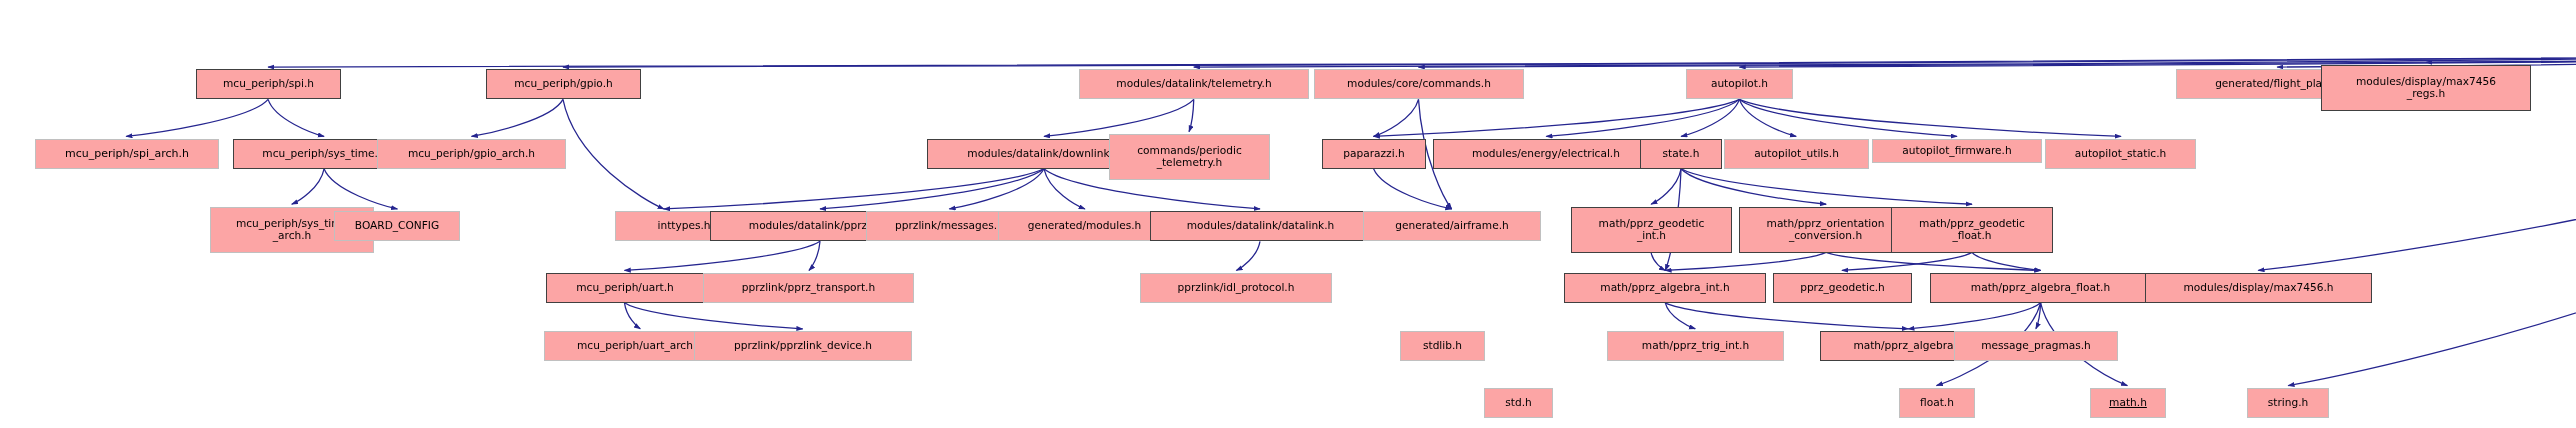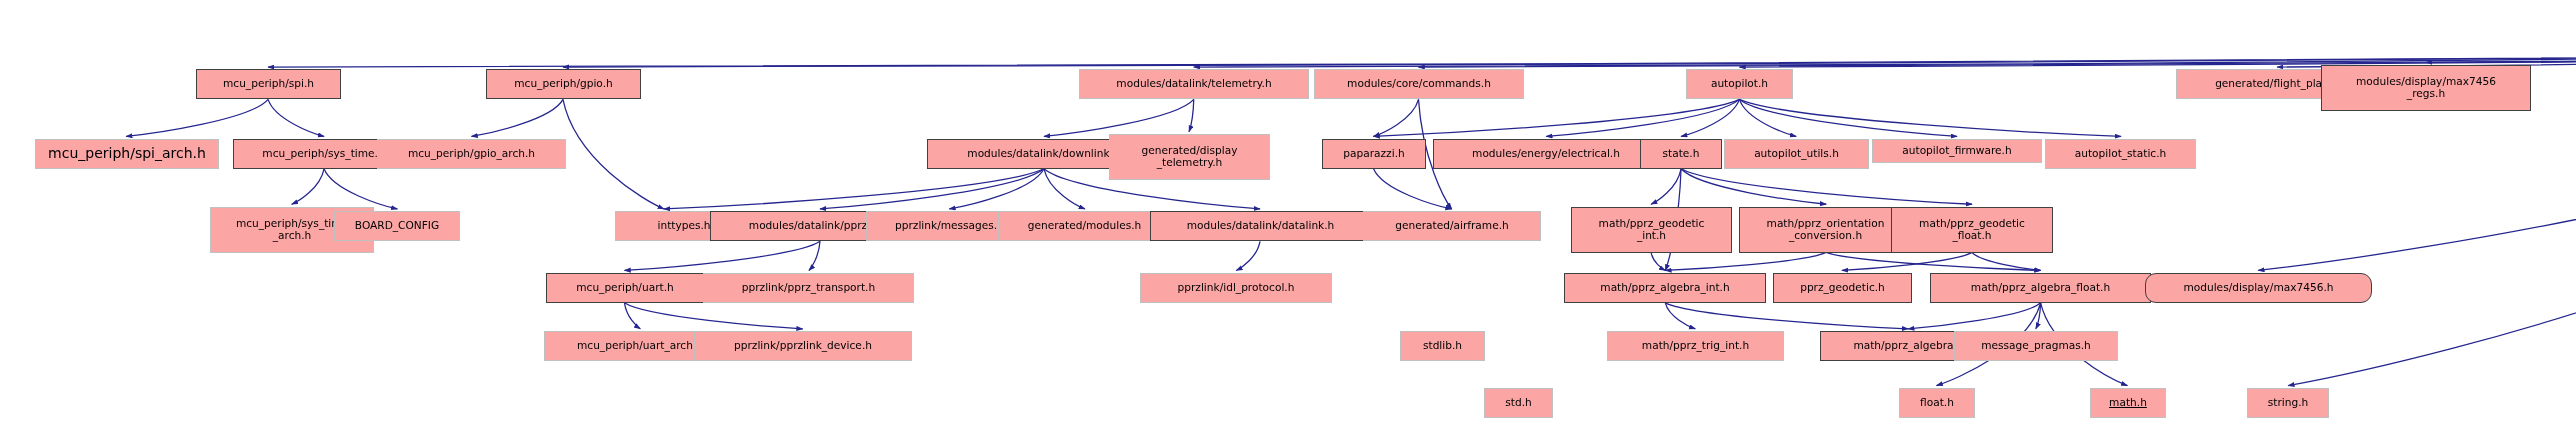--- a/index.html
+++ b/index.html
@@ -79,25 +79,25 @@
   </svg>
   <div id="node-layer">
       <div class="node bold" style="left: 196px; top: 69px; width: 145px; height: 30px; font-size: 10.6px;"><span>mcu_periph/spi.h</span></div>
       <div class="node bold" style="left: 486px; top: 69px; width: 155px; height: 30px; font-size: 10.6px;"><span>mcu_periph/gpio.h</span></div>
       <div class="node" style="left: 1079px; top: 69px; width: 230px; height: 30px; font-size: 10.6px;"><span>modules/datalink/telemetry.h</span></div>
       <div class="node" style="left: 1314px; top: 69px; width: 210px; height: 30px; font-size: 10.6px;"><span>modules/core/commands.h</span></div>
       <div class="node" style="left: 1686px; top: 69px; width: 107px; height: 30px; font-size: 10.6px;"><span>autopilot.h</span></div>
       <div class="node" style="left: 2176px; top: 69px; width: 202px; height: 30px; font-size: 10.6px;"><span>generated/flight_plan.h</span></div>
       <div class="node bold" style="left: 2321px; top: 65px; width: 210px; height: 46px; font-size: 10.6px;"><span>modules/display/max7456
 _regs.h</span></div>
-      <div class="node" style="left: 35px; top: 139px; width: 184px; height: 30px; font-size: 14px;"><span>mcu_periph/spi_arch.h</span></div>
+      <div class="node" style="left: 35px; top: 139px; width: 184px; height: 30px; font-size: 11px;"><span>mcu_periph/spi_arch.h</span></div>
       <div class="node bold" style="left: 233px; top: 139px; width: 181px; height: 30px; font-size: 10.6px;"><span>mcu_periph/sys_time.h</span></div>
       <div class="node" style="left: 377px; top: 139px; width: 189px; height: 30px; font-size: 10.6px;"><span>mcu_periph/gpio_arch.h</span></div>
       <div class="node bold" style="left: 927px; top: 139px; width: 233px; height: 30px; font-size: 10.6px;"><span>modules/datalink/downlink.h</span></div>
-      <div class="node" style="left: 1109px; top: 134px; width: 161px; height: 46px; font-size: 10.6px;"><span>generated/display
+      <div class="node" style="left: 1109px; top: 134px; width: 161px; height: 46px; font-size: 10.6px;"><span>commands/periodic
 _telemetry.h</span></div>
       <div class="node bold" style="left: 1322px; top: 139px; width: 104px; height: 30px; font-size: 10.6px;"><span>paparazzi.h</span></div>
       <div class="node bold" style="left: 1433px; top: 139px; width: 226px; height: 30px; font-size: 10.6px;"><span>modules/energy/electrical.h</span></div>
       <div class="node bold" style="left: 1640px; top: 139px; width: 82px; height: 30px; font-size: 10.6px;"><span>state.h</span></div>
       <div class="node" style="left: 1724px; top: 139px; width: 145px; height: 30px; font-size: 10.6px;"><span>autopilot_utils.h</span></div>
       <div class="node" style="left: 1872px; top: 139px; width: 170px; height: 24px; font-size: 10.6px;"><span>autopilot_firmware.h</span></div>
       <div class="node" style="left: 2045px; top: 139px; width: 151px; height: 30px; font-size: 10.6px;"><span>autopilot_static.h</span></div>
       <div class="node" style="left: 210px; top: 207px; width: 164px; height: 46px; font-size: 10.6px;"><span>mcu_periph/sys_time
 _arch.h</span></div>
       <div class="node" style="left: 334px; top: 211px; width: 126px; height: 30px; font-size: 10.6px;"><span>BOARD_CONFIG</span></div>
@@ -112,21 +112,21 @@
       <div class="node bold" style="left: 1739px; top: 207px; width: 173px; height: 46px; font-size: 10.6px;"><span>math/pprz_orientation
 _conversion.h</span></div>
       <div class="node bold" style="left: 1891px; top: 207px; width: 162px; height: 46px; font-size: 10.6px;"><span>math/pprz_geodetic
 _float.h</span></div>
       <div class="node bold" style="left: 546px; top: 273px; width: 158px; height: 30px; font-size: 10.6px;"><span>mcu_periph/uart.h</span></div>
       <div class="node" style="left: 703px; top: 273px; width: 211px; height: 30px; font-size: 10.6px;"><span>pprzlink/pprz_transport.h</span></div>
       <div class="node" style="left: 1140px; top: 273px; width: 192px; height: 30px; font-size: 10.6px;"><span>pprzlink/idl_protocol.h</span></div>
       <div class="node bold" style="left: 1564px; top: 273px; width: 202px; height: 30px; font-size: 10.6px;"><span>math/pprz_algebra_int.h</span></div>
       <div class="node bold" style="left: 1773px; top: 273px; width: 139px; height: 30px; font-size: 10.6px;"><span>pprz_geodetic.h</span></div>
       <div class="node bold" style="left: 1930px; top: 273px; width: 221px; height: 30px; font-size: 10.6px;"><span>math/pprz_algebra_float.h</span></div>
-      <div class="node bold" style="left: 2145px; top: 273px; width: 227px; height: 30px; font-size: 10.6px; border-radius: 11px;"><span>modules/display/max7456.h</span></div>
+      <div class="node bold" style="left: 2145px; top: 273px; width: 227px; height: 30px; font-size: 10.6px;"><span>modules/display/max7456.h</span></div>
       <div class="node" style="left: 544px; top: 331px; width: 192px; height: 30px; font-size: 10.6px;"><span>mcu_periph/uart_arch.h</span></div>
       <div class="node" style="left: 694px; top: 331px; width: 218px; height: 30px; font-size: 10.6px;"><span>pprzlink/pprzlink_device.h</span></div>
       <div class="node" style="left: 1400px; top: 331px; width: 85px; height: 30px; font-size: 10.6px;"><span>stdlib.h</span></div>
       <div class="node" style="left: 1607px; top: 331px; width: 177px; height: 30px; font-size: 10.6px; justify-content: center;"><span>math/pprz_trig_int.h</span></div>
       <div class="node bold" style="left: 1820px; top: 331px; width: 177px; height: 30px; font-size: 10.6px;"><span>math/pprz_algebra.h</span></div>
       <div class="node" style="left: 1954px; top: 331px; width: 164px; height: 30px; font-size: 10.6px;"><span>message_pragmas.h</span></div>
       <div class="node" style="left: 1899px; top: 388px; width: 76px; height: 30px; font-size: 10.6px;"><span>float.h</span></div>
       <div class="node" style="left: 2090px; top: 388px; width: 76px; height: 30px; font-size: 10.6px; text-decoration: underline;"><span>math.h</span></div>
       <div class="node" style="left: 2247px; top: 388px; width: 82px; height: 30px; font-size: 10.6px;"><span>string.h</span></div>
       <div class="node" style="left: 1484px; top: 388px; width: 69px; height: 30px; font-size: 10.6px;"><span>std.h</span></div>

